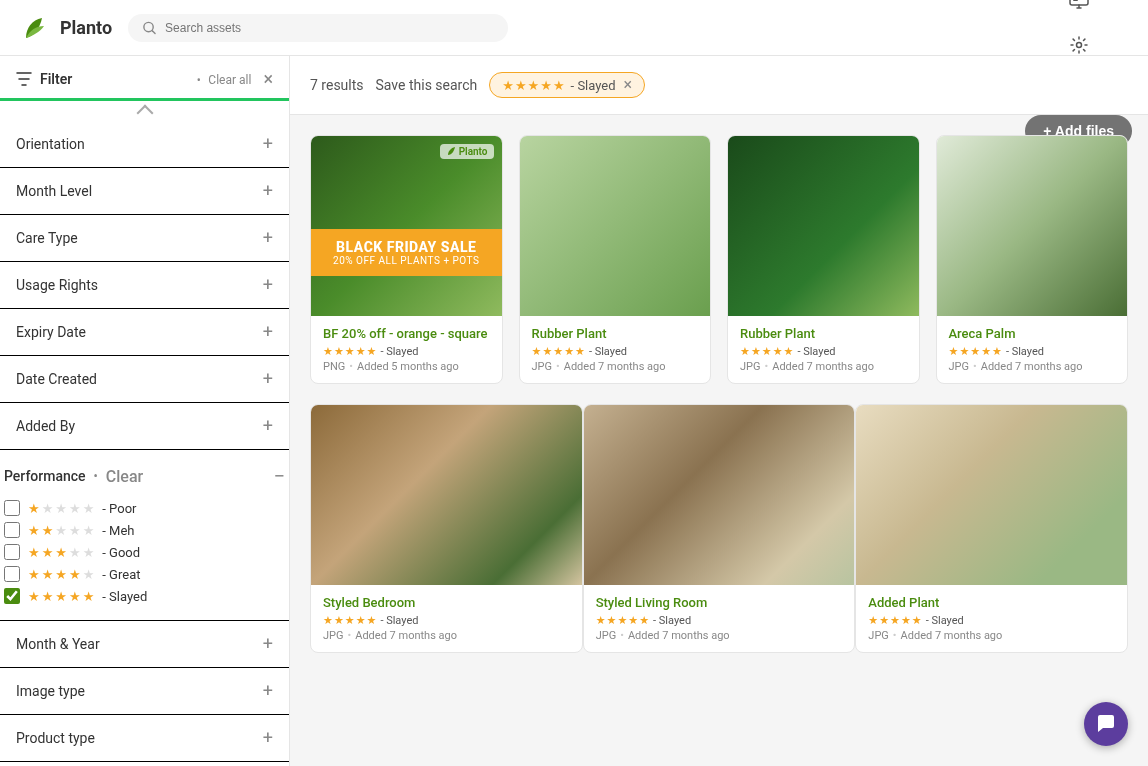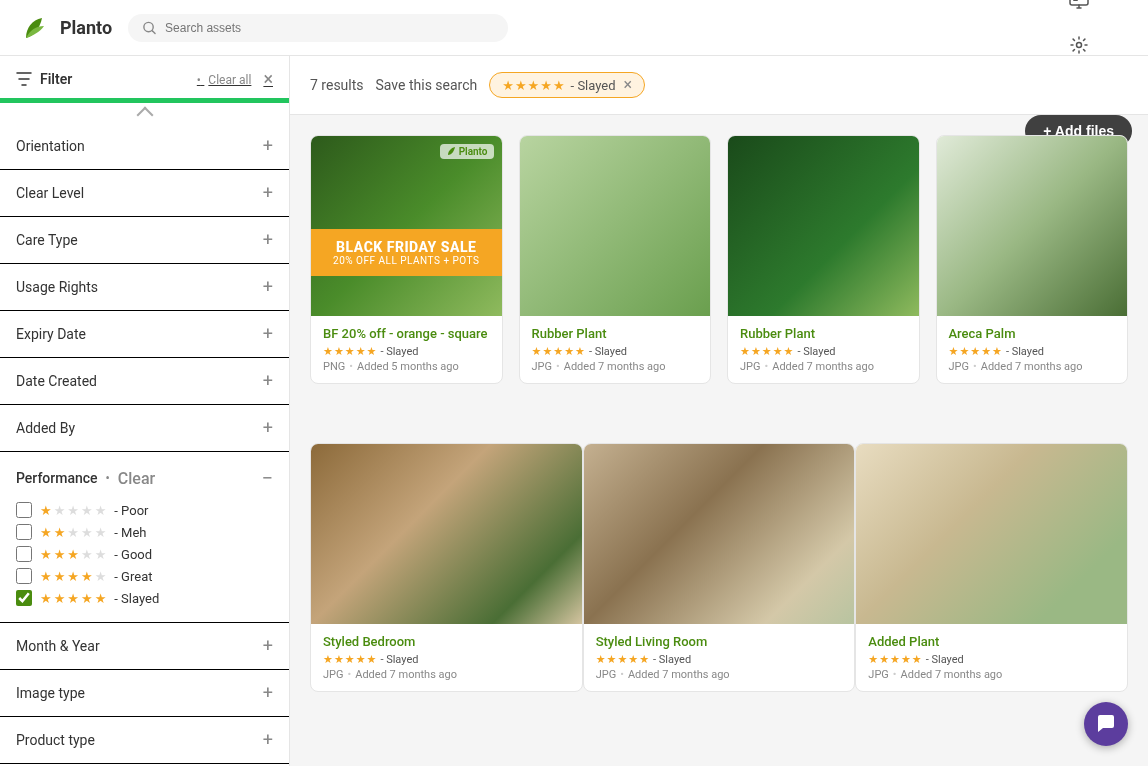--- a/index.html
+++ b/index.html
@@ -9,38 +9,38 @@
     .header { display: flex; align-items: center; background: #fff; padding: 0 16px; height: 56px; border-bottom: 1px solid #e5e5e5; gap: 16px; }
     .logo { display: flex; align-items: center; gap: 8px; font-weight: 700; font-size: 18px; color: #333; }
     .logo-icon { width: 36px; height: 36px; }
     .search-bar { flex: 1; max-width: 380px; display: flex; align-items: center; background: #f5f5f5; border-radius: 20px; padding: 6px 14px; gap: 8px; }
     .search-bar input { border: none; background: transparent; outline: none; font-size: 12px; width: 100%; color: #a21caf; }
     .nav-links { display: flex; align-items: center; gap: 8px; margin-left: auto; flex-direction: column; }
     .nav-link { font-size: 14px; color: #555; text-decoration: none; padding: 6px 10px; }
     .nav-btn { font-size: 14px; color: #333; background: #f0f0f0; border: 1px solid #ddd; border-radius: 20px; padding: 6px 16px; cursor: pointer; }
     .nav-icon-btn { width: 36px; height: 36px; display: flex; align-items: center; justify-content: center; cursor: pointer; color: #555; }
     .avatar { width: 36px; height: 36px; border-radius: 50%; background: #ccc; overflow: hidden; }
-    .add-files-btn { display: flex; align-items: center; gap: 6px; background: #404040; color: #fff; border: none; border-radius: 20px; padding: 8px 18px; font-size: 14px; font-weight: 600; cursor: pointer; }
+    .add-files-btn { display: flex; align-items: center; gap: 6px; background: #737373; color: #fff; border: none; border-radius: 20px; padding: 8px 18px; font-size: 14px; font-weight: 600; cursor: pointer; }
 
     
     .main-layout { display: flex; height: calc(100vh - 56px); }
 
     
     .sidebar { width: 290px; background: #fff; border-right: 1px solid #e5e5e5; overflow-y: auto; flex-shrink: 0; }
-    .sidebar-header { display: flex; align-items: center; justify-content: space-between; padding: 14px 16px 10px; border-bottom: 5px solid #22c55e; }
+    .sidebar-header { display: flex; align-items: center; justify-content: space-between; padding: 14px 16px 10px; border-bottom: 3px solid #22c55e; }
     .filter-title { display: flex; align-items: center; gap: 8px; font-size: 14px; font-weight: 600; color: #333; }
     .close-btn { cursor: pointer; color: #888; font-size: 18px; line-height: 1; }
 
     .filter-item { border-bottom: 1px solid #000000; }
     .filter-item-header { display: flex; align-items: center; justify-content: space-between; padding: 14px 16px; cursor: pointer; }
     .filter-item-label { font-size: 14px; color: #333; }
     .filter-toggle { color: #888; font-size: 18px; line-height: 1; }
 
     
-    .performance-section { padding: 0 16px 12px; }
+    .performance-section { padding: 0 4px 12px; }
     .performance-header { display: flex; align-items: center; justify-content: space-between; padding: 14px 0 8px; }
     .performance-title { font-size: 14px; font-weight: 500; color: #333; display: flex; align-items: center; gap: 8px; }
     .clear-link { font-size: 16px; color: #888; cursor: pointer; }
     .minus-icon { color: #888; font-size: 20px; cursor: pointer; }
     .perf-options { display: flex; flex-direction: column; gap: 6px; padding: 4px 0; }
     .perf-option { display: flex; align-items: center; gap: 8px; }
     .perf-option input[type="checkbox"] { width: 16px; height: 16px; accent-color: #4a8c0f; }
     .stars { display: inline-flex; gap: 2px; }
     .star { color: #f5a623; font-size: 13px; }
     .star-empty { color: #ddd; font-size: 13px; }
@@ -80,21 +80,21 @@
 
     
     .bf-overlay { position: absolute; bottom: 40px; left: 0; right: 0; background: #f5a623; padding: 10px; text-align: center; }
     .bf-title { color: #fff; font-weight: 800; font-size: 14px; letter-spacing: 0.5px; }
     .bf-subtitle { color: #fff; font-size: 10px; letter-spacing: 0.5px; }
 
     
     .planto-watermark { position: absolute; top: 8px; right: 8px; background: rgba(255,255,255,0.7); border-radius: 4px; padding: 2px 6px; font-size: 10px; color: #4a8c0f; font-weight: 600; display: flex; align-items: center; gap: 3px; }
 
     
-    .image-grid-row2 { display: grid; grid-template-columns: repeat(3, 1fr); padding: 0 20px 20px; margin-top: 39px; }
+    .image-grid-row2 { display: grid; grid-template-columns: repeat(3, 1fr); padding: 0 20px 20px; }
 
     
     .chat-widget { position: fixed; bottom: 20px; right: 20px; width: 44px; height: 44px; background: #5c3d9e; border-radius: 50%; display: flex; align-items: center; justify-content: center; cursor: pointer; box-shadow: 0 2px 8px rgba(0,0,0,0.3); }
 
     .sidebar-scroll-top { display: flex; justify-content: center; padding: 2px 0; background: #fff; }
     .scroll-caret { width: 12px; height: 12px; border-left: 2px solid #aaa; border-top: 2px solid #aaa; transform: rotate(45deg); margin-top: 4px; }
   </style>
 </head>
 <body>
 
@@ -146,21 +146,21 @@
 <div class="main-layout">
 
   <aside class="sidebar">
     <div class="sidebar-header">
       <div class="filter-title">
         <svg width="16" height="14" viewBox="0 0 16 14" fill="none">
           <path d="M1 1h14M3 7h10M6 13h4" stroke="#333" stroke-width="1.5" stroke-linecap="round"></path>
         </svg>
         <span>Filter</span>
       </div>
-      <div style="display:flex; align-items:center; gap:12px;text-decoration:underline;">
+      <div style="display:flex; align-items:center; gap:12px;">
         <span>
           <span style="color:#888; font-size:12px;">•</span>
           <span style="color:#888; font-size:12px; cursor:pointer; margin-left:4px;">Clear all</span>
         </span>
         <span class="close-btn">×</span>
       </div>
     </div>
 
     <div class="sidebar-scroll-top">
       <div class="scroll-caret"></div>
@@ -168,21 +168,21 @@
 
     <div id="sidebar-filters">
         <div class="filter-item">
     <div class="filter-item-header">
       <span class="filter-item-label">Orientation</span>
       <span class="filter-toggle">+</span>
     </div>
   </div>
         <div class="filter-item">
     <div class="filter-item-header">
-      <span class="filter-item-label">Clear Level</span>
+      <span class="filter-item-label">Month Level</span>
       <span class="filter-toggle">+</span>
     </div>
   </div>
         <div class="filter-item">
     <div class="filter-item-header">
       <span class="filter-item-label">Care Type</span>
       <span class="filter-toggle">+</span>
     </div>
   </div>
         <div class="filter-item">

